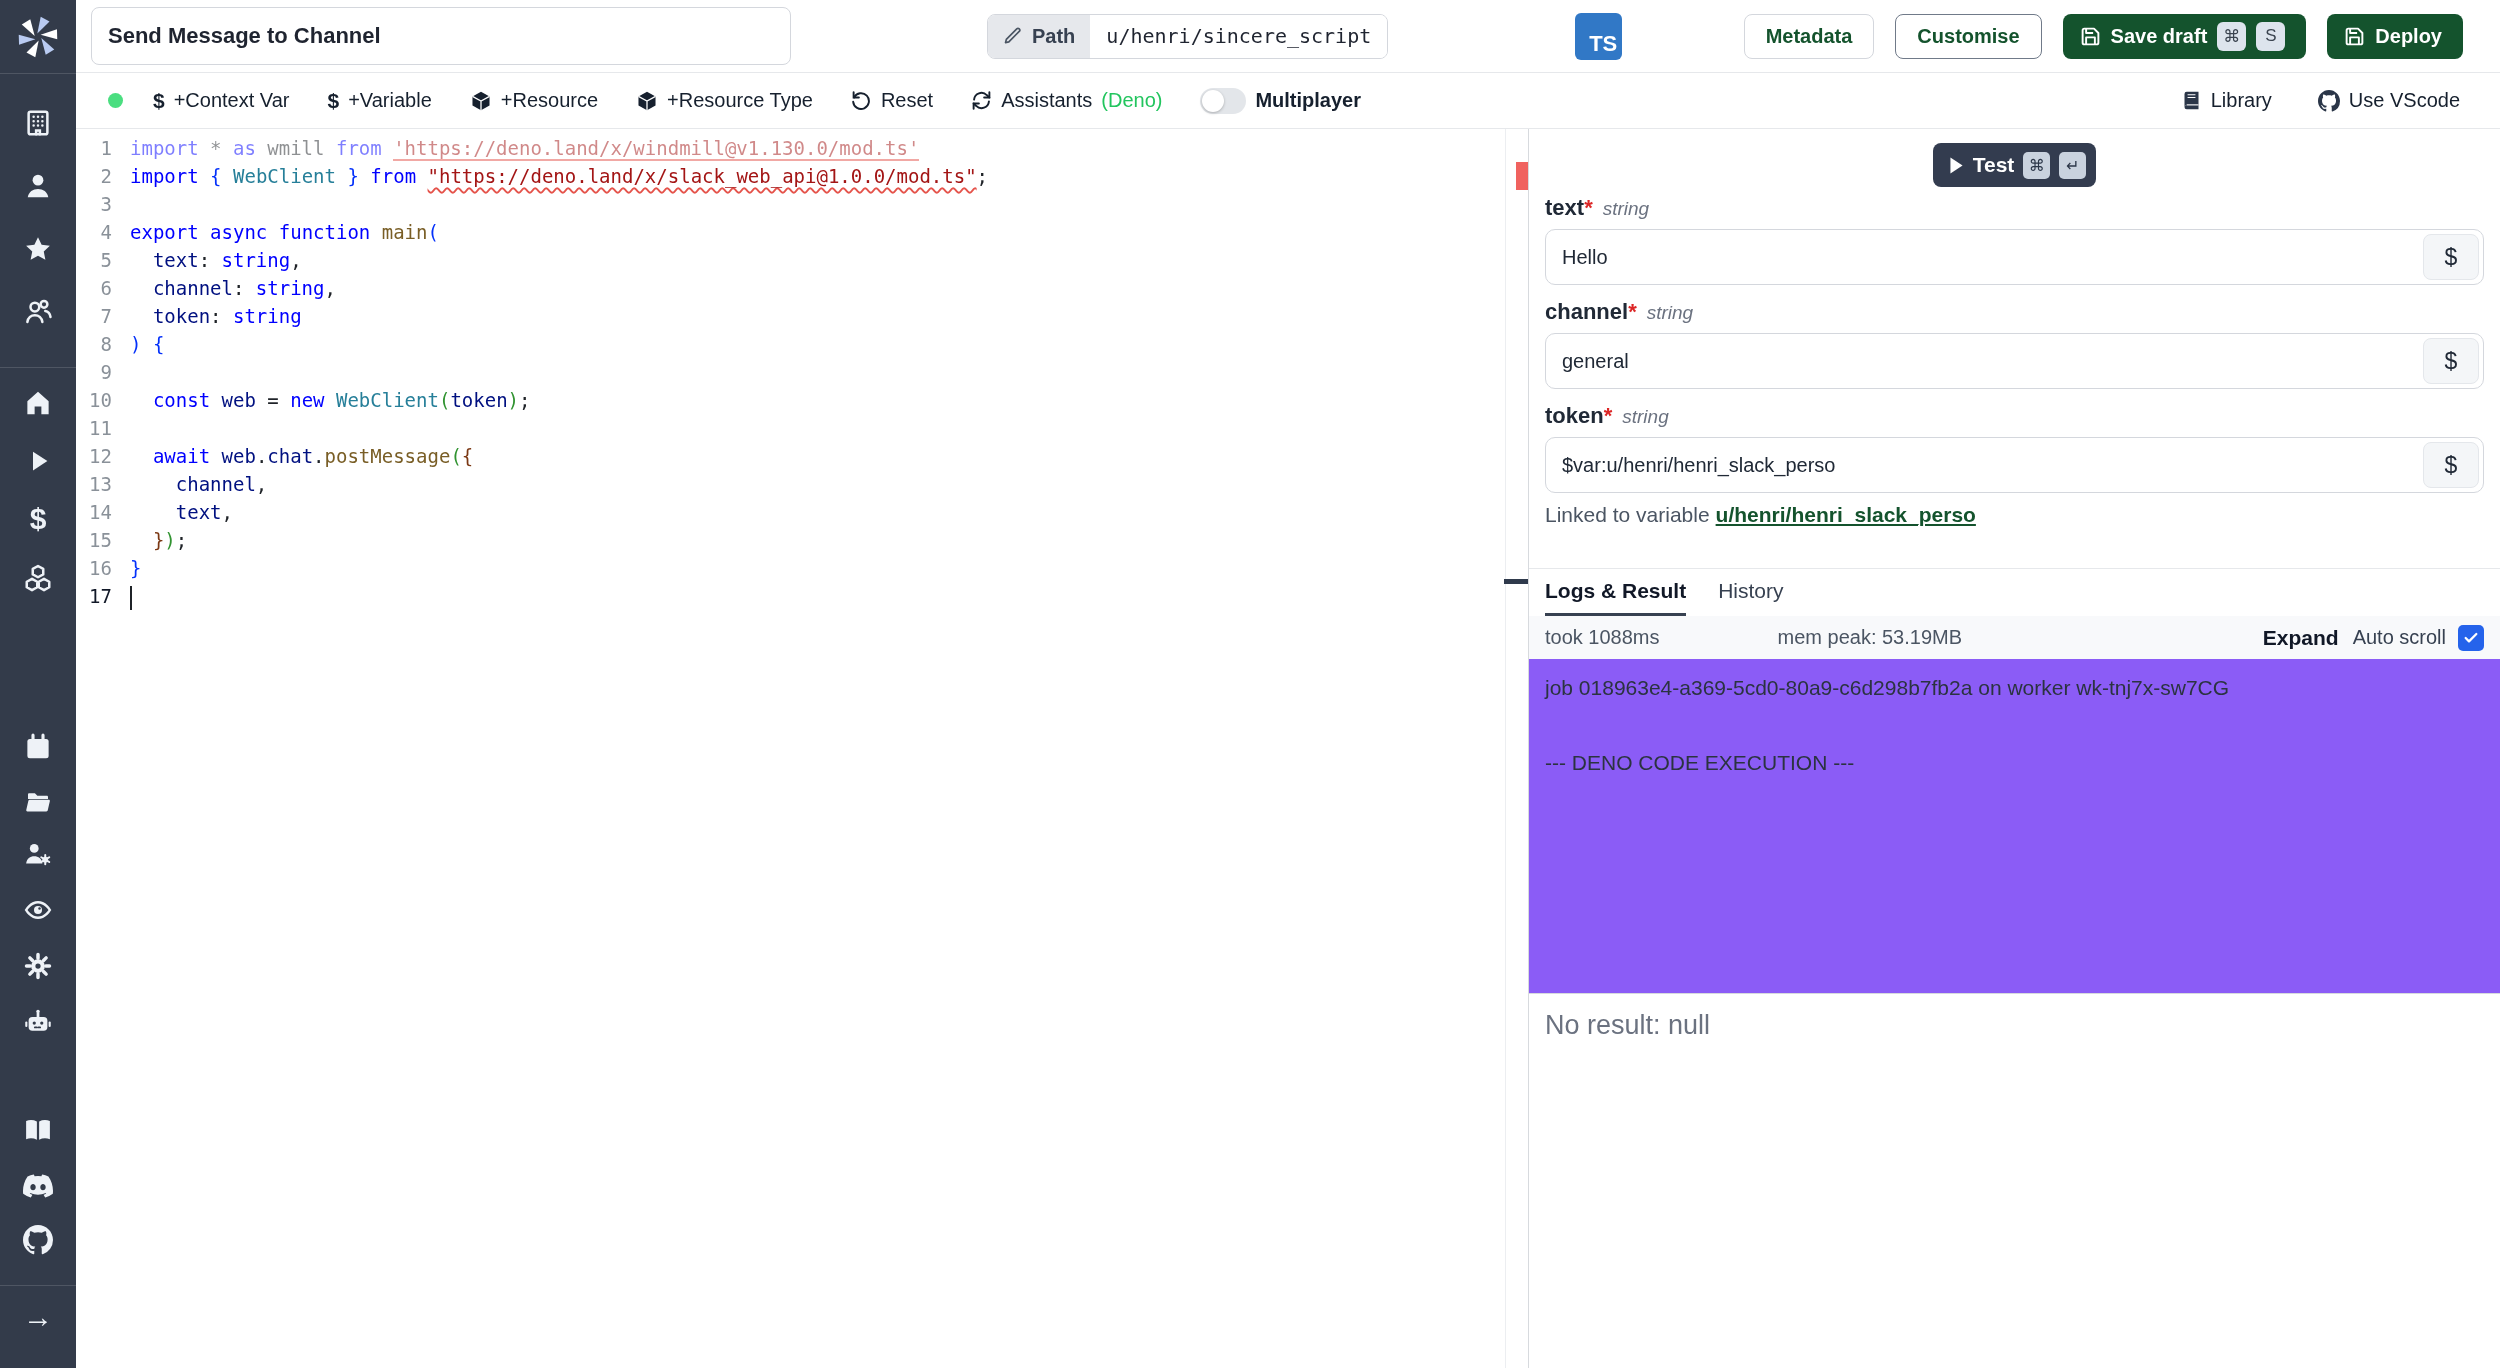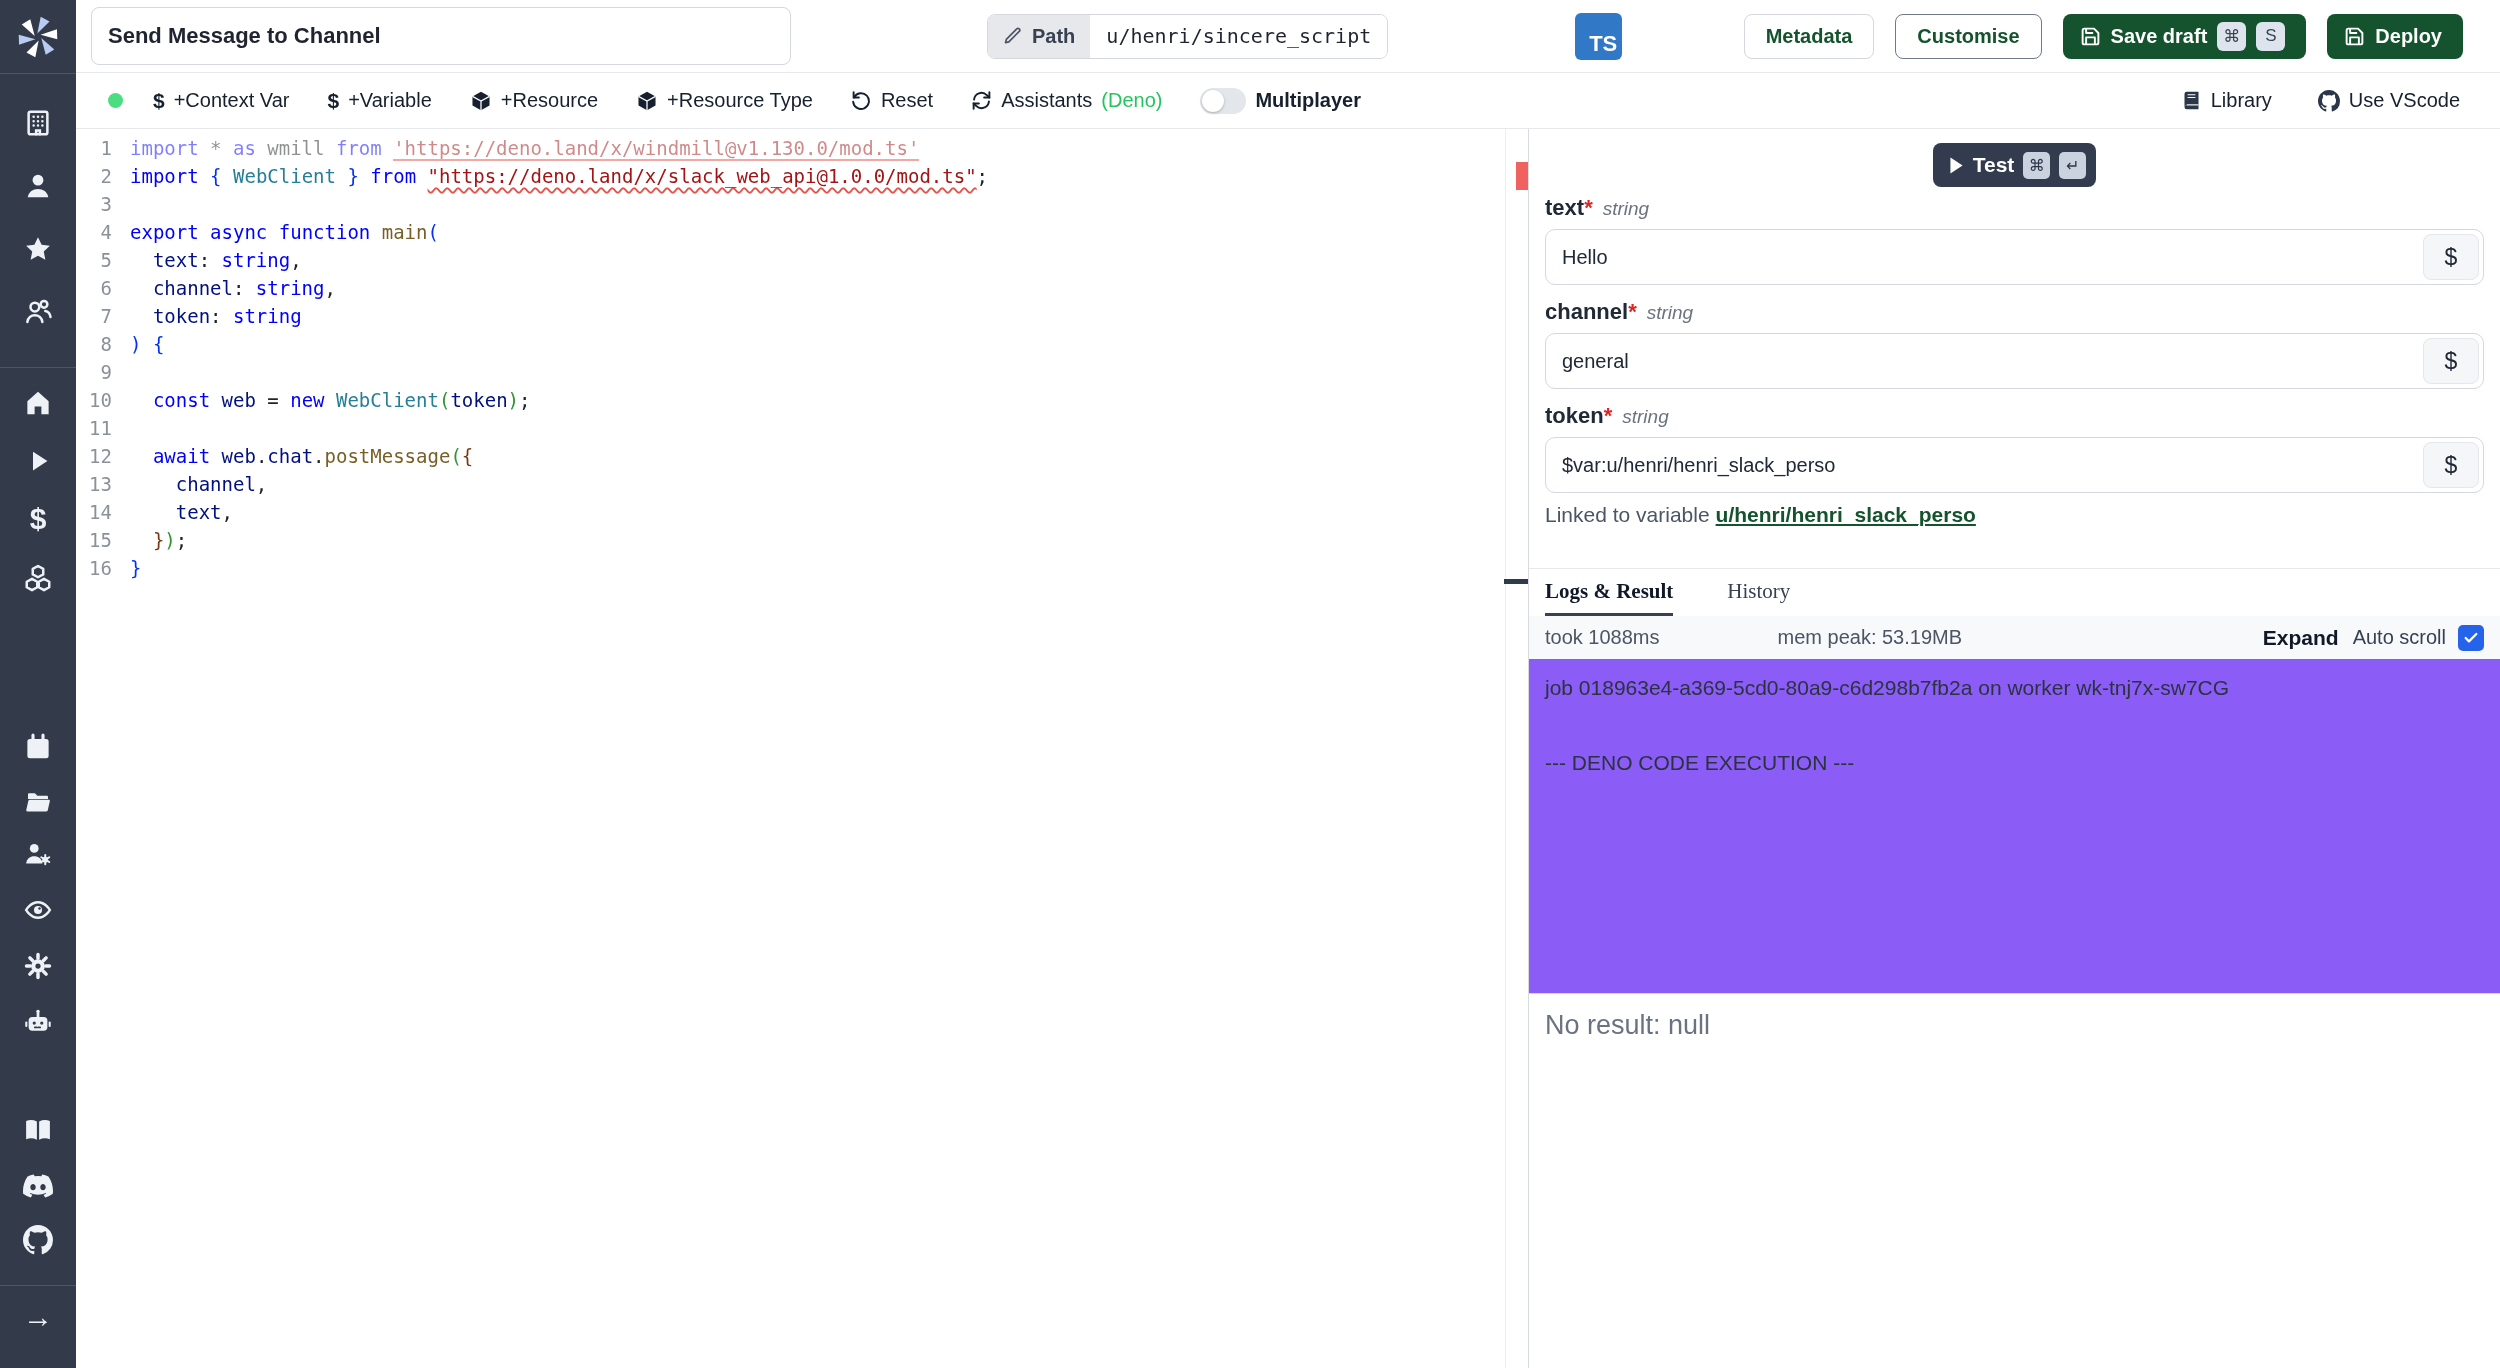--- a/index.html
+++ b/index.html
@@ -80,21 +80,21 @@
   .ftype { font-style:italic; color:#6b7280; font-size:19px; margin-left:10px; }
   .input-wrap { margin-top:8px; position:relative; }
   .arg-input { width:100%; height:56px; border:1px solid #d4d7dd; border-radius:10px; font-size:20px; color:#202936;
     padding:0 72px 0 16px; font-family:"Liberation Sans",sans-serif; outline:none; }
   .dollar-btn { position:absolute; right:5px; top:5px; width:56px; height:46px; background:#f4f6f8; border:1px solid #e4e7eb;
     border-radius:8px; font-size:23px; color:#202936; cursor:pointer; }
   .helper { margin-top:10px; font-size:21px; color:#4b5563; }
   .helper a { color:#14532d; font-weight:700; text-decoration:underline; margin-left:6px; cursor:pointer; }
 
   .logs-section { margin-top:41px; border-top:1px solid #e6e8eb; display:flex; flex-direction:column; flex:1; min-height:0; }
-  .tabs { display:flex; padding:0 16px; gap:54px;font-family:Liberation Serif, serif; }
+  .tabs { display:flex; padding:0 16px; gap:32px; }
   .tab { height:47px; display:flex; align-items:center; font-size:21px; color:#374151; cursor:pointer; border-bottom:3px solid transparent; }
   .tab.active { color:#111827; font-weight:600; border-bottom-color:#374151; }
   .meta-bar { background:#f8f9fb; height:43px; display:flex; align-items:center; padding:0 16px; font-size:20px; color:#4b5563; flex:none; }
   .meta-mem { margin-left:118px; }
   .meta-right { margin-left:auto; display:flex; align-items:center; }
   .expand { font-weight:700; color:#111827; font-size:21px; cursor:pointer; }
   .autoscroll { margin-left:14px; color:#374151; }
   .checkbox { margin-left:12px; width:26px; height:26px; background:#2563eb; border-radius:5px; display:flex; align-items:center; justify-content:center; cursor:pointer; flex:none; }
   .logs-body { height:335px; padding:16px; font-family:Liberation Sans, sans-serif; font-size:21px; line-height:25px;
     color:#2b3340; border-bottom:1px solid #d7dade; background:#8b5cf6; white-space:pre-wrap; overflow:hidden; }
@@ -412,20 +412,24 @@
               <div class="code"><span class="tk-pl">    </span><span class="tk-id">text</span><span class="tk-pl">,</span></div>
             </div>
             <div class="code-line">
               <div class="gutter">15</div>
               <div class="code"><span class="tk-pl">  </span><span class="tk-b3">}</span><span class="tk-b2">)</span><span class="tk-pl">;</span></div>
             </div>
             <div class="code-line">
               <div class="gutter">16</div>
               <div class="code"><span class="tk-b1">}</span></div>
             </div>
+            <div class="code-line">
+              <div class="gutter active">17</div>
+              <div class="code"><span class="cursor"></span></div>
+            </div>
           </div>
         <div class="ruler">
           <div class="err-marker"></div>
           <div class="scroll-dash"></div>
         </div>
       </div>
 
       <div class="run-panel">
         <div class="test-row">
           <button class="test-btn">

